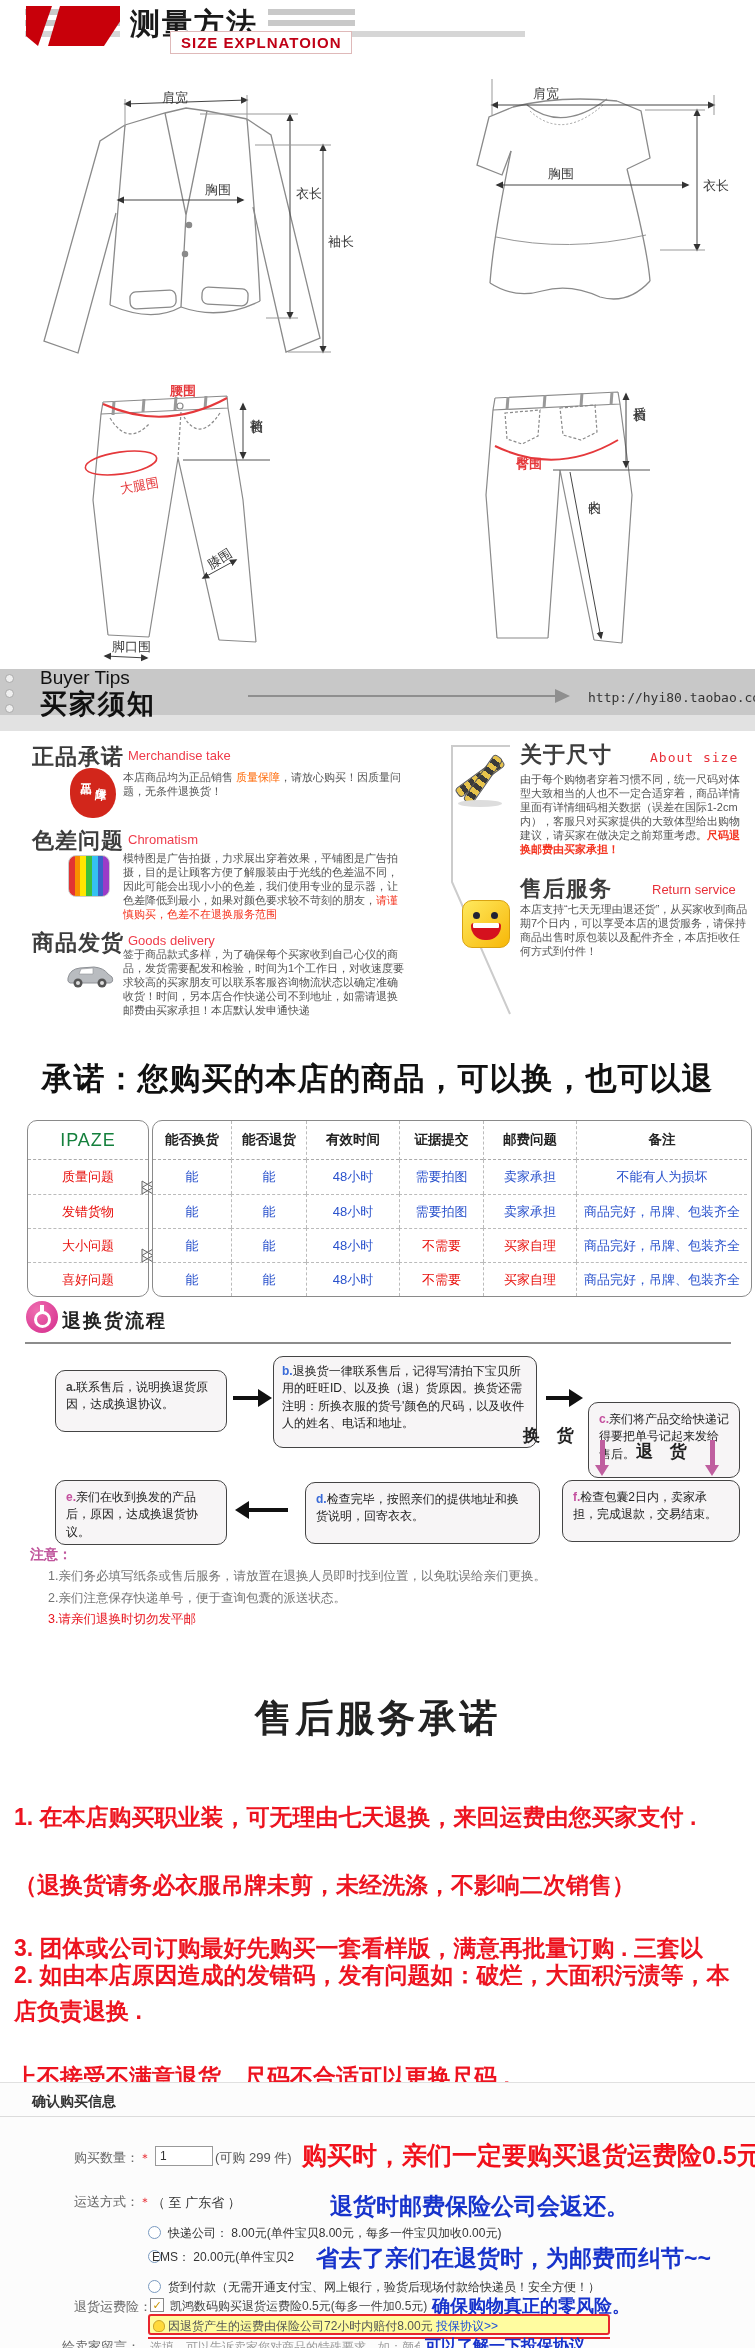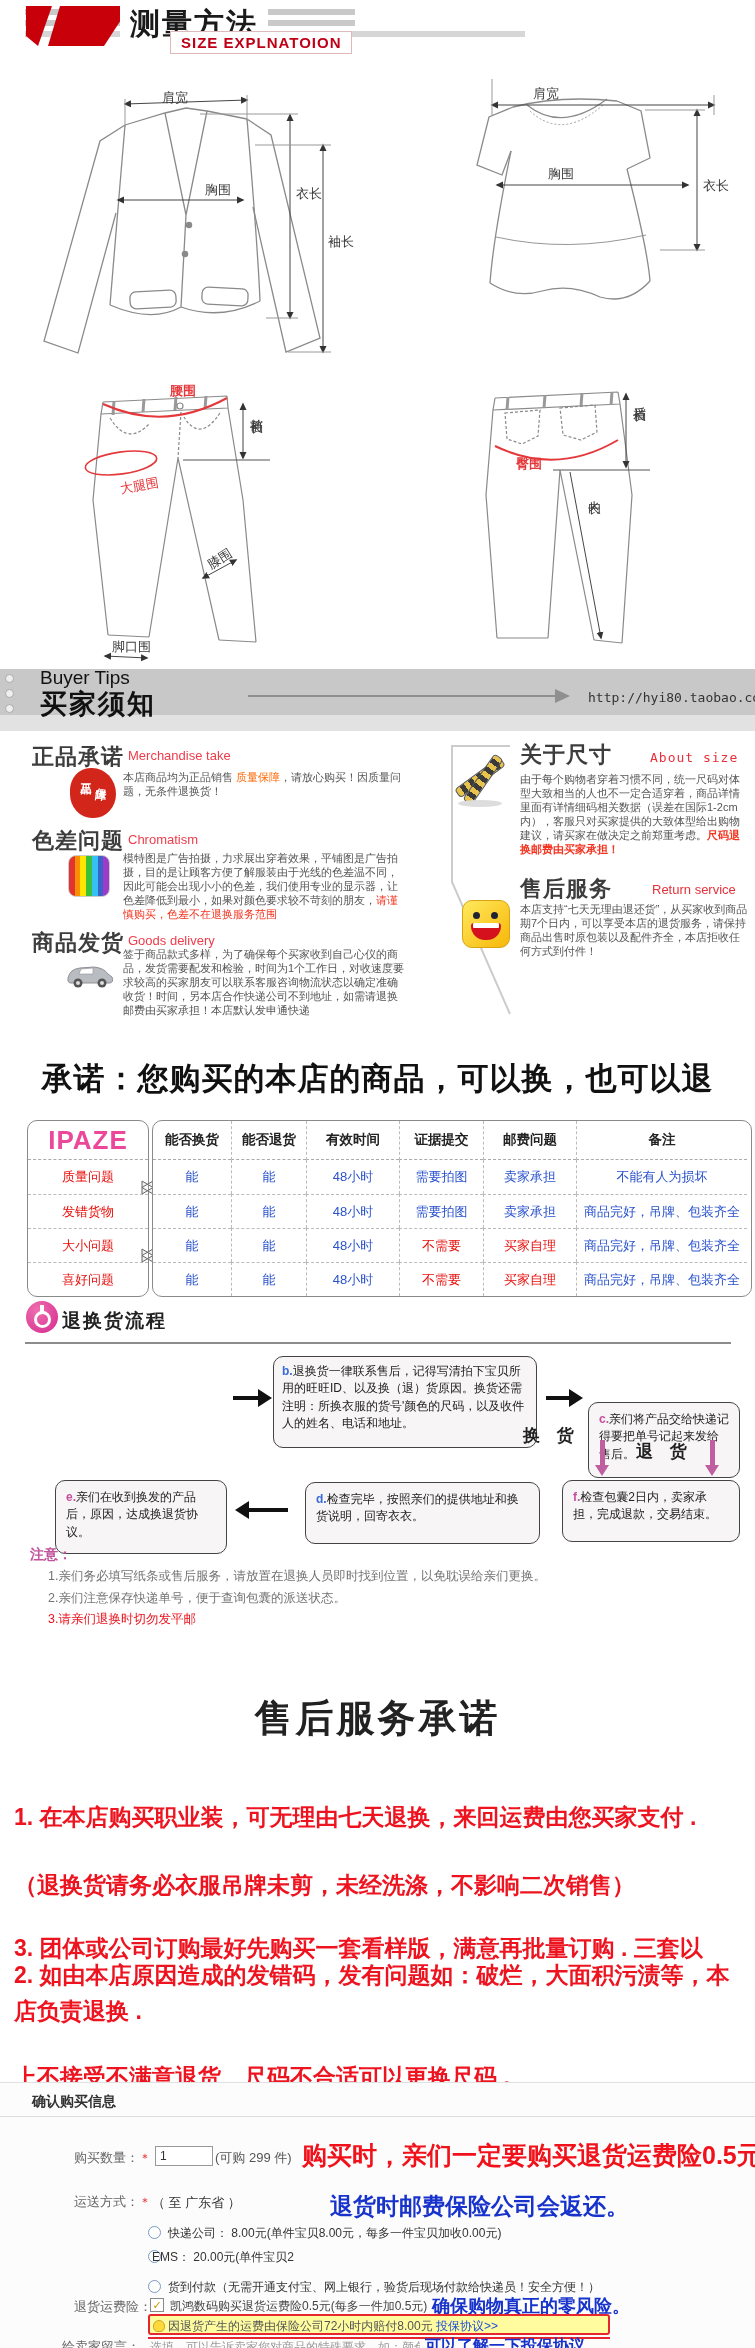--- a/index.html
+++ b/index.html
@@ -55,21 +55,21 @@
             background:#fff;display:grid;grid-template-rows:39px 34px 34px 34px 34px;}
   .tbl-main{position:absolute;left:152px;top:1120px;width:598px;height:175px;border:1px solid #8a8a8a;border-radius:10px;
             background:#fff;display:grid;grid-template-columns:78px 75px 93px 84px 93px 171px;
             grid-template-rows:39px 34px 34px 34px 34px;overflow:hidden;}
   .cell{display:flex;align-items:center;justify-content:center;font-size:13px;}
   .cell.hdr{font-weight:bold;color:#222;font-size:13.5px;border-bottom:1px dashed #aaa;}
   .cell.cl{border-left:1px dashed #bbb;}
   .cell.rt{border-top:1px dashed #bbb;}
   .cell.blue{color:#2a52cc;}
   .cell.redc{color:#e8100c;}
-  .brand{display:flex;align-items:center;justify-content:center;font-size:26px;font-weight:bold;color:#ec4899;
+  .brand{display:flex;align-items:center;justify-content:center;font-size:18px;font-weight:normal;color:#15803d;
          letter-spacing:1px;border-bottom:1px dashed #aaa;}
   
   .flow-title{position:absolute;left:62px;top:1308px;font-size:19px;font-weight:bold;color:#222;letter-spacing:2px;}
   .flow-hr{position:absolute;left:25px;top:1342px;width:706px;height:2px;background:#8c8c8c;}
   .power{position:absolute;left:26px;top:1301px;width:32px;height:32px;border-radius:50%;
          background:radial-gradient(circle at 35% 30%,#ef6eb0,#d42a8c);}
   .power .ring{position:absolute;left:8px;top:10px;width:11px;height:11px;border:3px solid #fff;border-radius:50%;}
   .power .stem{position:absolute;left:14px;top:4px;width:4px;height:9px;background:#fff;}
   .fbox{position:absolute;background:#f7f5f6;border:1px solid #444;border-radius:10px;padding:8px 10px;
         font-size:12px;line-height:1.45;color:#222;box-sizing:border-box;}
@@ -357,35 +357,38 @@
     <div class="cell blue rt cl">商品完好，吊牌、包装齐全</div>
   </div>
 
   <div class="power">
       <span class="ring"></span>
       <span class="stem"></span>
     </div>
   <div class="flow-title">退换货流程</div>
   <div class="flow-hr"></div>
 
+  <div class="fbox" style="left:55px;top:1370px;width:172px;height:62px;">
+    <span class="fletter lt-dark">a.</span><span>联系售后，说明换退货原因，达成换退协议。</span>
+  </div>
   <div class="harrow" style="left:233px;top:1396px;width:26px;"></div>
   <div class="fbox" style="left:273px;top:1356px;width:264px;height:92px;padding:6px 8px;">
     <span class="fletter lt-blue">b.</span><span>退换货一律联系售后，记得写清拍下宝贝所用的旺旺ID、以及换（退）货原因。换货还需注明：所换衣服的货号'颜色的尺码，以及收件人的姓名、电话和地址。</span>
   </div>
   <div class="harrow" style="left:546px;top:1396px;width:24px;"></div>
   <div class="fbox" style="left:588px;top:1362px;width:152px;height:76px;margin-top:40px;">
     <span class="fletter lt-pink">c.</span><span>亲们将产品交给快递记得要把单号记起来发给售后。</span>
   </div>
 
   <div class="branch-label" style="left:523px;top:1424px;">换 货</div>
   <div class="parrow" style="left:600px;top:1440px;height:26px;"></div>
   <div class="branch-label" style="left:636px;top:1440px;text-align:right;">退 货</div>
   <div class="parrow" style="left:710px;top:1440px;height:26px;"></div>
 
-  <div class="fbox" style="left:55px;top:1480px;width:172px;height:74px;">
+  <div class="fbox" style="left:55px;top:1480px;width:172px;height:65px;">
     <span class="fletter lt-pink">e.</span><span>亲们在收到换发的产品后，原因，达成换退货协议。</span>
   </div>
   <div class="harrow rev" style="left:248px;top:1508px;width:40px;"></div>
   <div class="fbox" style="left:305px;top:1482px;width:235px;height:62px;">
     <span class="fletter lt-blue">d.</span><span>检查完毕，按照亲们的提供地址和换货说明，回寄衣衣。</span>
   </div>
   <div class="fbox" style="left:562px;top:1480px;width:178px;height:62px;">
     <span class="fletter lt-pink">f.</span><span>检查包囊2日内，卖家承担，完成退款，交易结束。</span>
   </div>
 
@@ -416,20 +419,21 @@
   <div class="pf-label" style="left:74px;top:2193px;">
     <span>运送方式：</span><span class="pf-star">＊</span>
   </div>
   <div class="pf-text" style="left:152px;top:2194px;font-size:13px;">（ 至 广东省 ）</div>
   <div class="ov-blue" style="left:330px;top:2191px;font-size:23px;">退货时邮费保险公司会返还。</div>
 
   <span class="radio" style="left:148px;top:2226px;"></span>
   <div class="pf-text" style="left:168px;top:2225px;">快递公司： 8.00元(单件宝贝8.00元，每多一件宝贝加收0.00元)</div>
   <span class="radio" style="left:148px;top:2250px;"></span>
   <div class="pf-text" style="left:152px;top:2249px;">EMS： 20.00元(单件宝贝2</div>
+  <div class="ov-blue" style="left:316px;top:2243px;font-size:23px;">省去了亲们在退货时，为邮费而纠节~~</div>
   <span class="radio" style="left:148px;top:2280px;"></span>
   <div class="pf-text" style="left:168px;top:2279px;">货到付款（无需开通支付宝、网上银行，验货后现场付款给快递员！安全方便！）</div>
 
   <div class="pf-label" style="left:74px;top:2298px;">退货运费险：</div>
   <span class="cb" style="left:150px;top:2298px;">✓</span>
   <div class="pf-text" style="left:170px;top:2298px;color:#444;">凯鸿数码购买退货运费险0.5元(每多一件加0.5元)</div>
   <div class="ov-blue" style="left:432px;top:2294px;font-size:18px;">确保购物真正的零风险。</div>
 
   <div class="ybox">
     <span class="bulb"></span>

